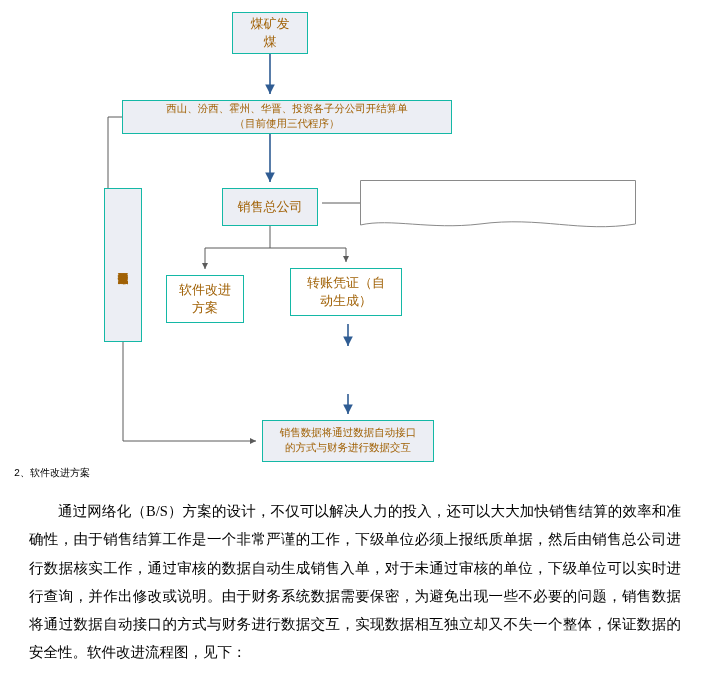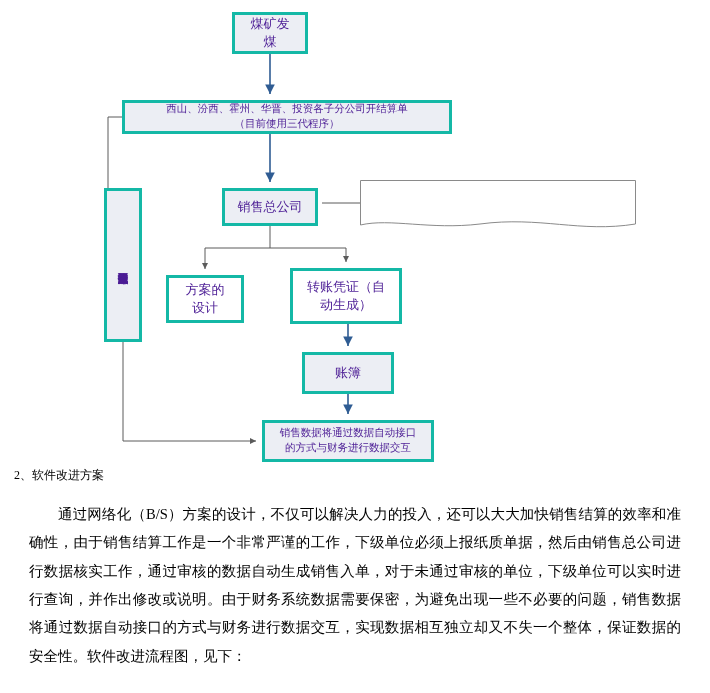--- a/index.html
+++ b/index.html
@@ -18,51 +18,51 @@
   #diagram {
     position: absolute;
     left: 0;
     top: 0;
     width: 710px;
     height: 470px;
   }
   .node {
     position: absolute;
     box-sizing: border-box;
-    border: 3px solid #14b8a6;
+    border: 1px solid #14b8a6;
     background: #eceef4;
     display: flex;
     align-items: center;
     justify-content: center;
     text-align: center;
     font-family: "Liberation Serif", serif;
     font-size: 13px;
     line-height: 1.35;
-    color: #4c1d95;
+    color: #a16207;
     padding: 2px 12px;
   }
   .node.plain {
     background: #ffffff;
   }
   .node.small {
     font-size: 10.5px;
     line-height: 1.4;
   }
   #n-coal       { left: 232px; top: 12px;  width: 76px;  height: 42px; }
   #n-branches   { left: 122px; top: 100px; width: 330px; height: 34px; }
   #n-salesHQ    { left: 222px; top: 188px; width: 96px;  height: 38px; }
   #n-subco      { left: 104px; top: 188px; width: 38px;  height: 154px;
                   background:#eceef4; font-size:10.5px; line-height:1.45; }
   #n-subco .vtext {
     writing-mode: vertical-rl;
     text-orientation: upright;
     white-space: nowrap;
   }
   #n-salesRpt   { left: 166px; top: 275px; width: 78px;  height: 48px; background:#ffffff; }
-  #n-voucher    { left: 290px; top: 268px; width: 112px; height: 56px; background:#ffffff; }
+  #n-voucher    { left: 290px; top: 268px; width: 112px; height: 48px; background:#ffffff; }
   #n-ledger     { left: 302px; top: 352px; width: 92px;  height: 42px; }
   #n-finrpt     { left: 262px; top: 420px; width: 172px; height: 42px; }
 
   .note-shape {
     position: absolute;
     left: 360px;
     top: 180px;
     width: 276px;
     height: 50px;
   }
@@ -90,24 +90,24 @@
 
   #prose {
     position: absolute;
     left: 0;
     top: 466px;
     width: 710px;
     padding: 0 14px;
     box-sizing: border-box;
   }
   .section-heading {
-    font-size: 12px;
+    font-size: 10px;
     line-height: 1.6;
     margin: 0 0 2px 0;
-    font-family: Liberation Serif, serif;
+    font-family: Liberation Mono, monospace;
   }
   .para {
     font-size: 14.5px;
     line-height: 1.95;
     text-align: justify;
     text-justify: inter-ideograph;
     text-indent: 2em;
     margin: 15px;
     font-family: "Liberation Serif", serif;
   }
@@ -157,25 +157,24 @@
     <span style="white-space:pre-line;">西山、汾西、霍州、华晋、投资各子分公司开结算单
 （目前使用三代程序）</span>
   </div>
 
   <div class="node" id="n-salesHQ">销售总公司</div>
 
   <div class="node" id="n-subco">
     <span class="vtext">下级子分公司三代程序生成上报财务报表数据</span>
   </div>
 
-  <div class="node plain" id="n-salesRpt">方案的设计</div>
+  <div class="node plain" id="n-salesRpt">软件改进方案</div>
 
   <div class="node plain" id="n-voucher">转账凭证（自动生成）</div>
 
-  <div class="node" id="n-ledger">账簿</div>
 
   <div class="node small" id="n-finrpt">销售数据将通过数据自动接口的方式与财务进行数据交互</div>
 
   <div class="note-shape">
     <svg width="276" height="50" viewBox="0 0 276 50" xmlns="http://www.w3.org/2000/svg">
       <path d="M0.5,0.5 L275.5,0.5 L275.5,44 C220,53 180,36 120,44 C70,50 30,38 0.5,45 Z" fill="#ffffff" stroke="#8a8a8a" stroke-width="1"></path>
     </svg>
   </div>
 
 </div>

